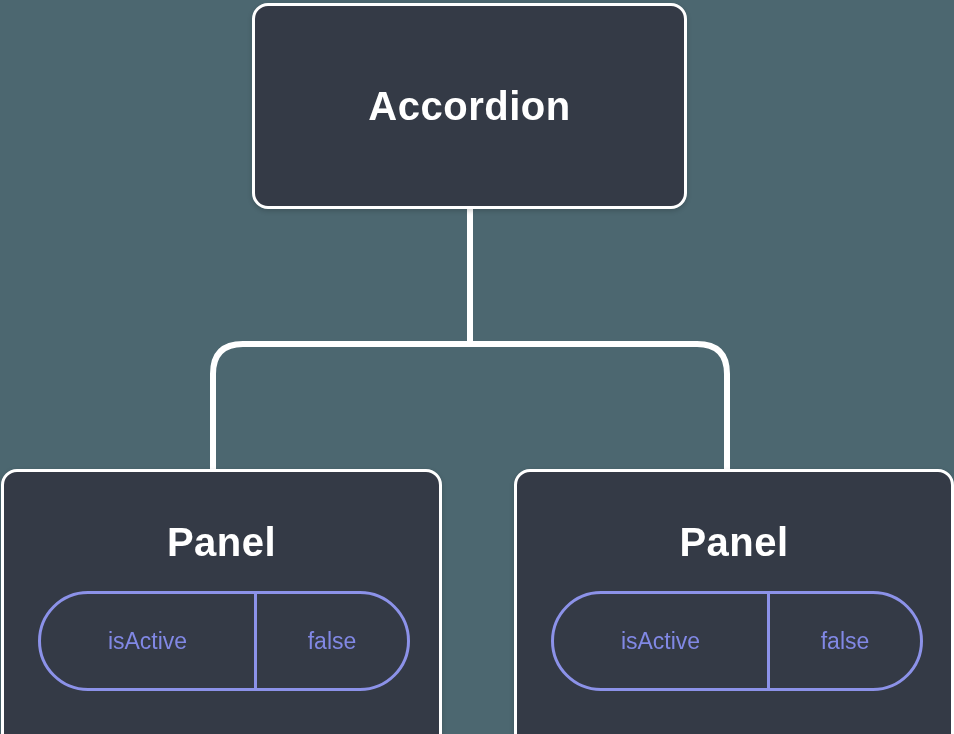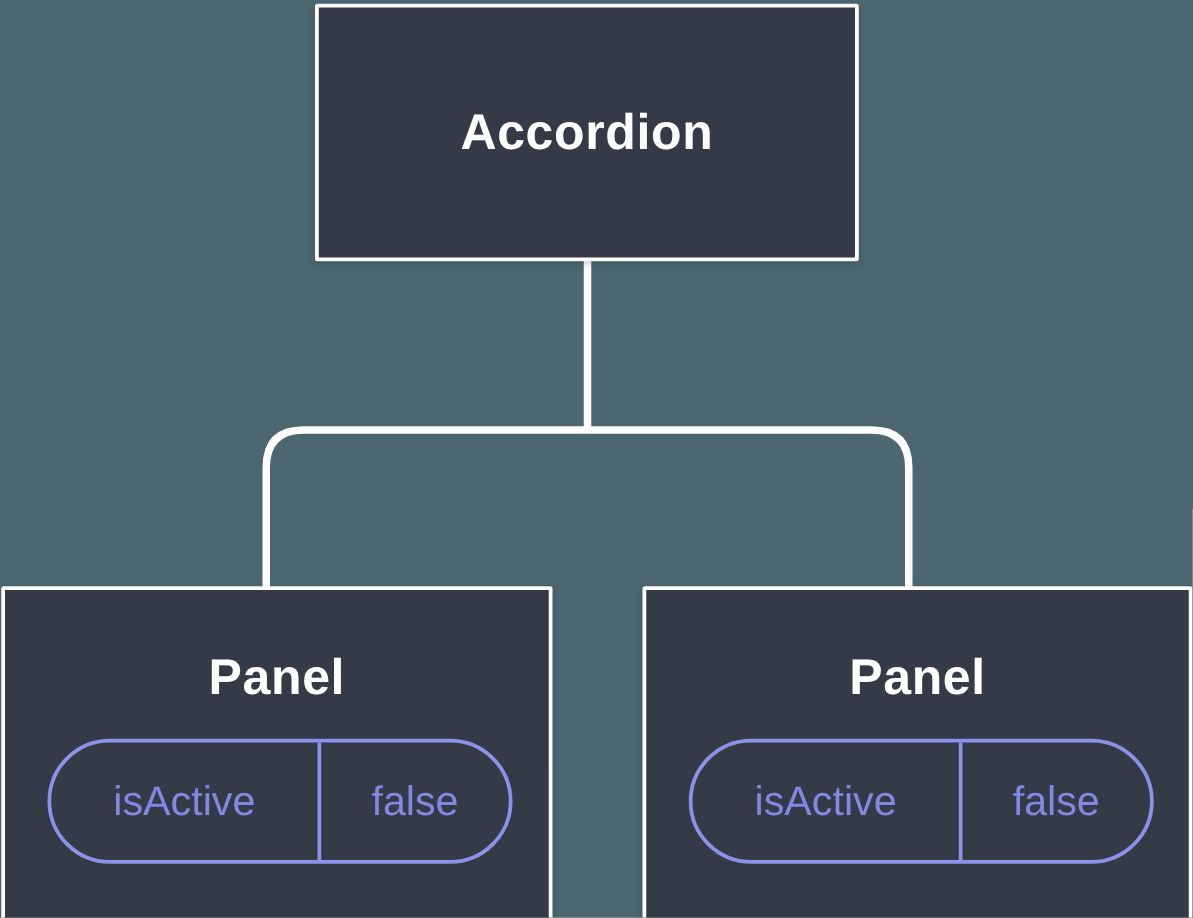--- a/index.html
+++ b/index.html
@@ -16,21 +16,21 @@
   }
   #connector-svg {
     position: absolute;
     left: 0;
     top: 0;
   }
   .node {
     position: absolute;
     background: #343A46;
     border: 3px solid #FFFFFF;
-    border-radius: 2px;
+    border-radius: 16px;
     box-sizing: border-box;
     box-shadow: 0 2px 5px rgba(0,0,0,0.18);
   }
   #accordion-node {
     left: 252px;
     top: 3px;
     width: 435px;
     height: 206px;
     display: flex;
     align-items: center;
@@ -65,21 +65,21 @@
     left: 34px;
     top: 119px;
     width: 372px;
     height: 100px;
     box-sizing: border-box;
     border: 3px solid #8C92E9;
     border-radius: 60px;
     display: flex;
     align-items: stretch;
     color: #8188E5;
-    font-size: 33px;
+    font-size: 23px;
     font-weight: 400;
   }
   .state-pill .pill-left {
     width: 213px;
     border-right: 3px solid #8C92E9;
     display: flex;
     align-items: center;
     justify-content: center;
   }
   .state-pill .pill-right {

